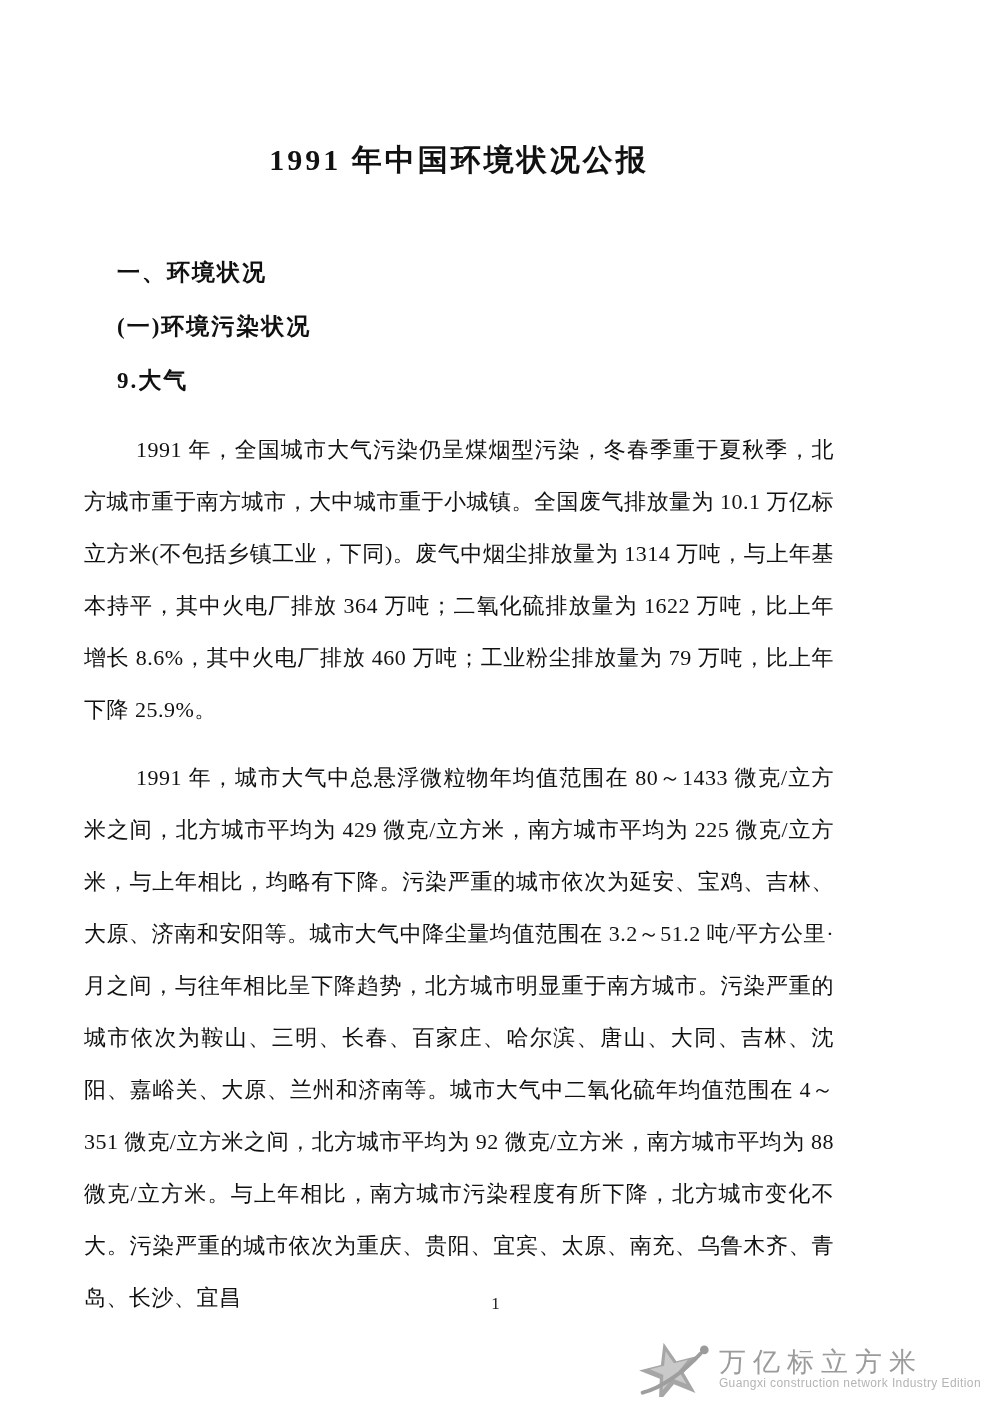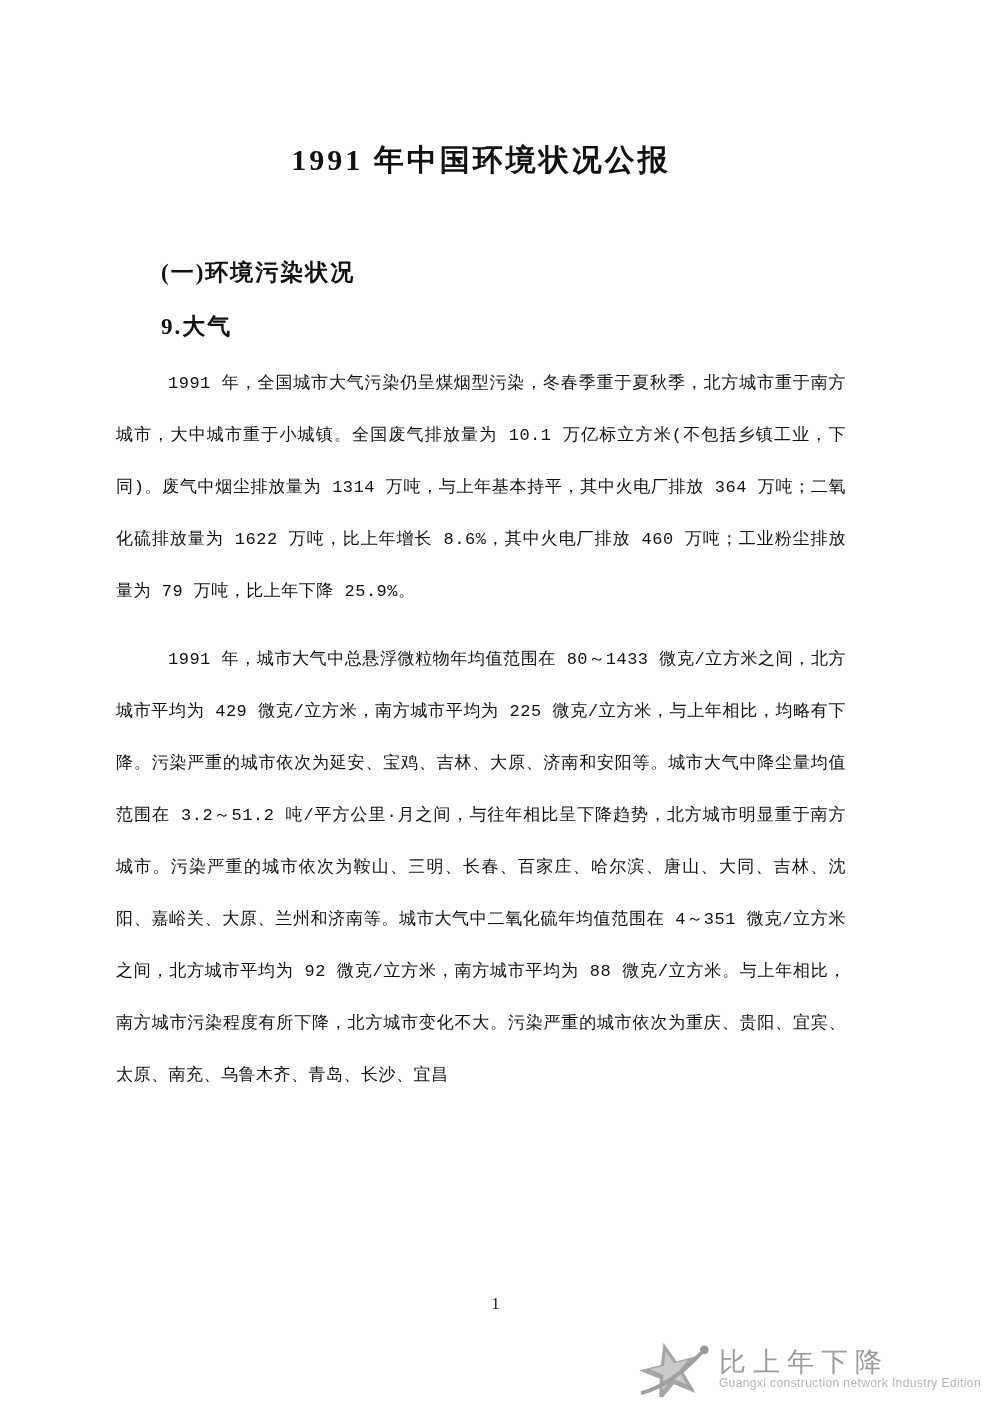--- a/index.html
+++ b/index.html
@@ -9,49 +9,48 @@
   }
   .page {
     position: relative;
     width: 991px;
     height: 1403px;
     background: #ffffff;
     overflow: hidden;
     font-family: "Liberation Serif", "DejaVu Serif", serif;
     color: #111111;
     box-sizing: border-box;
-    padding: 138px 141px 0 112px;
+    padding: 138px 141px 0 68px;
   }
   .doc-title {
     font-size: 30px;
     font-weight: bold;
     text-align: center;
     letter-spacing: 3px;
     line-height: 44px;
     white-space: nowrap;
   }
   .headings {
     margin-top: 64px;
     margin-left: 49px;
   }
   .heading {
     font-size: 23px;
     font-weight: bold;
     line-height: 54px;
     letter-spacing: 2px;
   }
   .body-text p {
-    margin: 4px;
-    font-size: 17px;
+    margin: 16px;
+    font-size: 22px;
     line-height: 52px;
     text-align: justify;
     text-justify: inter-character;
     text-indent: 52px;
     letter-spacing: 0.5px;
-    font-family: Liberation Mono, monospace;
   }
   .body-text p + p {
     margin-top: 16px;
   }
   .page-number {
     position: absolute;
     left: 0;
     right: 0;
     top: 1294px;
     text-align: center;
@@ -94,37 +93,38 @@
   }
 </style>
 </head>
 <body>
 
 <div class="page">
 
   <div class="doc-title">1991 年中国环境状况公报</div>
 
   <div class="headings">
+    <div class="heading">一、环境状况</div>
     <div class="heading">(一)环境污染状况</div>
     <div class="heading">9.大气</div>
   </div>
 
   <div class="body-text">
     <p>1991 年，全国城市大气污染仍呈煤烟型污染，冬春季重于夏秋季，北方城市重于南方城市，大中城市重于小城镇。全国废气排放量为 10.1 万亿标立方米(不包括乡镇工业，下同)。废气中烟尘排放量为 1314 万吨，与上年基本持平，其中火电厂排放 364 万吨；二氧化硫排放量为 1622 万吨，比上年增长 8.6%，其中火电厂排放 460 万吨；工业粉尘排放量为 79 万吨，比上年下降 25.9%。</p>
     <p>1991 年，城市大气中总悬浮微粒物年均值范围在 80～1433 微克/立方米之间，北方城市平均为 429 微克/立方米，南方城市平均为 225 微克/立方米，与上年相比，均略有下降。污染严重的城市依次为延安、宝鸡、吉林、大原、济南和安阳等。城市大气中降尘量均值范围在 3.2～51.2 吨/平方公里·月之间，与往年相比呈下降趋势，北方城市明显重于南方城市。污染严重的城市依次为鞍山、三明、长春、百家庄、哈尔滨、唐山、大同、吉林、沈阳、嘉峪关、大原、兰州和济南等。城市大气中二氧化硫年均值范围在 4～351 微克/立方米之间，北方城市平均为 92 微克/立方米，南方城市平均为 88 微克/立方米。与上年相比，南方城市污染程度有所下降，北方城市变化不大。污染严重的城市依次为重庆、贵阳、宜宾、太原、南充、乌鲁木齐、青岛、长沙、宜昌</p>
   </div>
 
   <div class="page-number">1</div>
 
   <div class="watermark">
     <svg class="logo" viewBox="0 0 100 80">
       <polygon points="42,4 53,33 84,33 59,51 68,82 42,63 16,82 25,51 0,33 31,33" fill="#a6a6a6" transform="rotate(-14 42 42)"></polygon>
       <polygon points="42,16 49,35 69,35 53,47 59,67 42,55 25,67 31,47 15,35 35,35" fill="#c9c9c9" transform="rotate(-14 42 42)"></polygon>
       <path d="M4,74 C30,68 62,44 84,20" stroke="#9e9e9e" stroke-width="5.5" fill="none" stroke-linecap="round"></path>
       <circle cx="89" cy="15" r="6" fill="#9a9a9a"></circle>
     </svg>
     <div class="wm-text">
-      <div class="wm-cn">比上年下降</div>
+      <div class="wm-cn">万亿标立方米</div>
       <div class="wm-en">Guangxi construction network Industry Edition</div>
     </div>
   </div>
 
 </div>
 
 </body></html>

